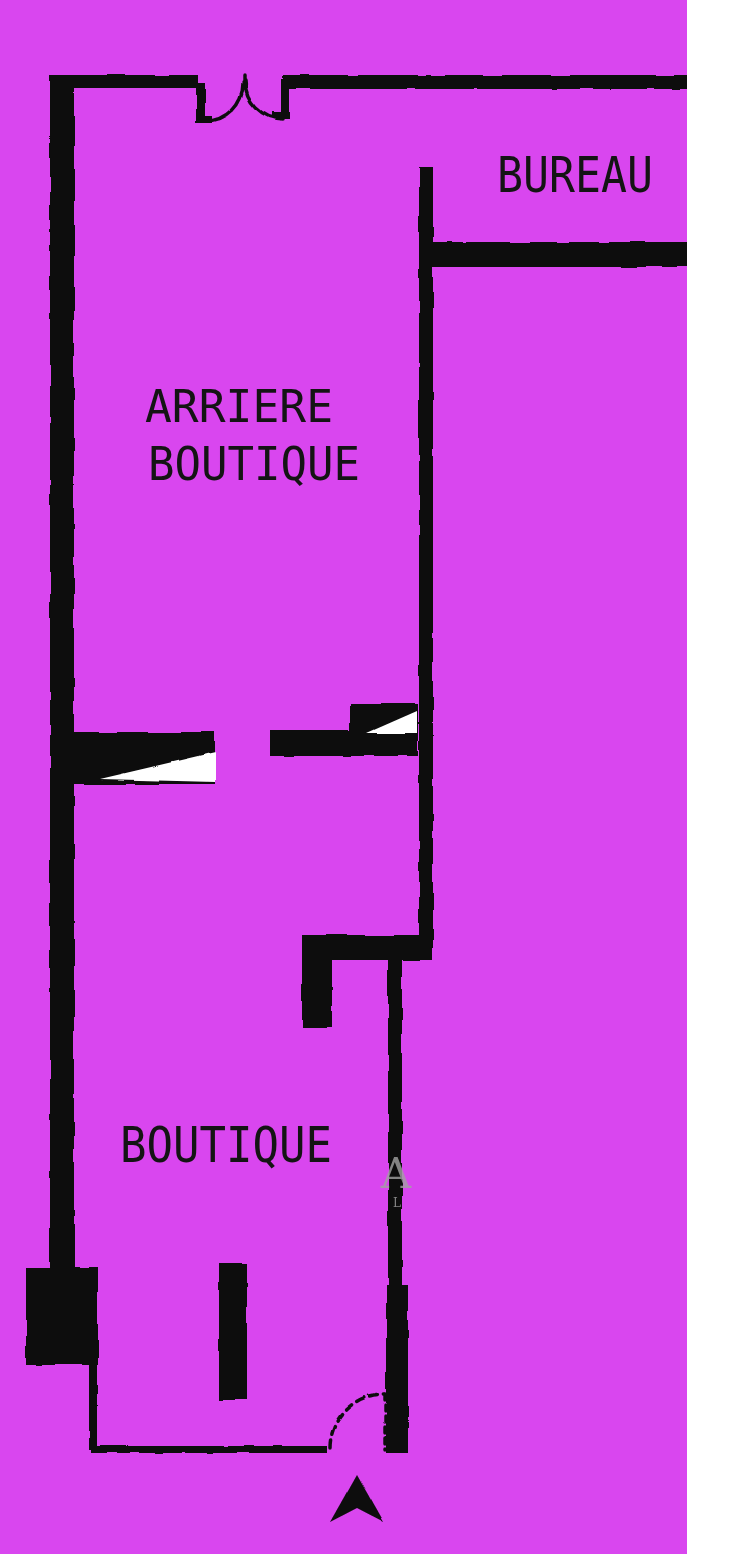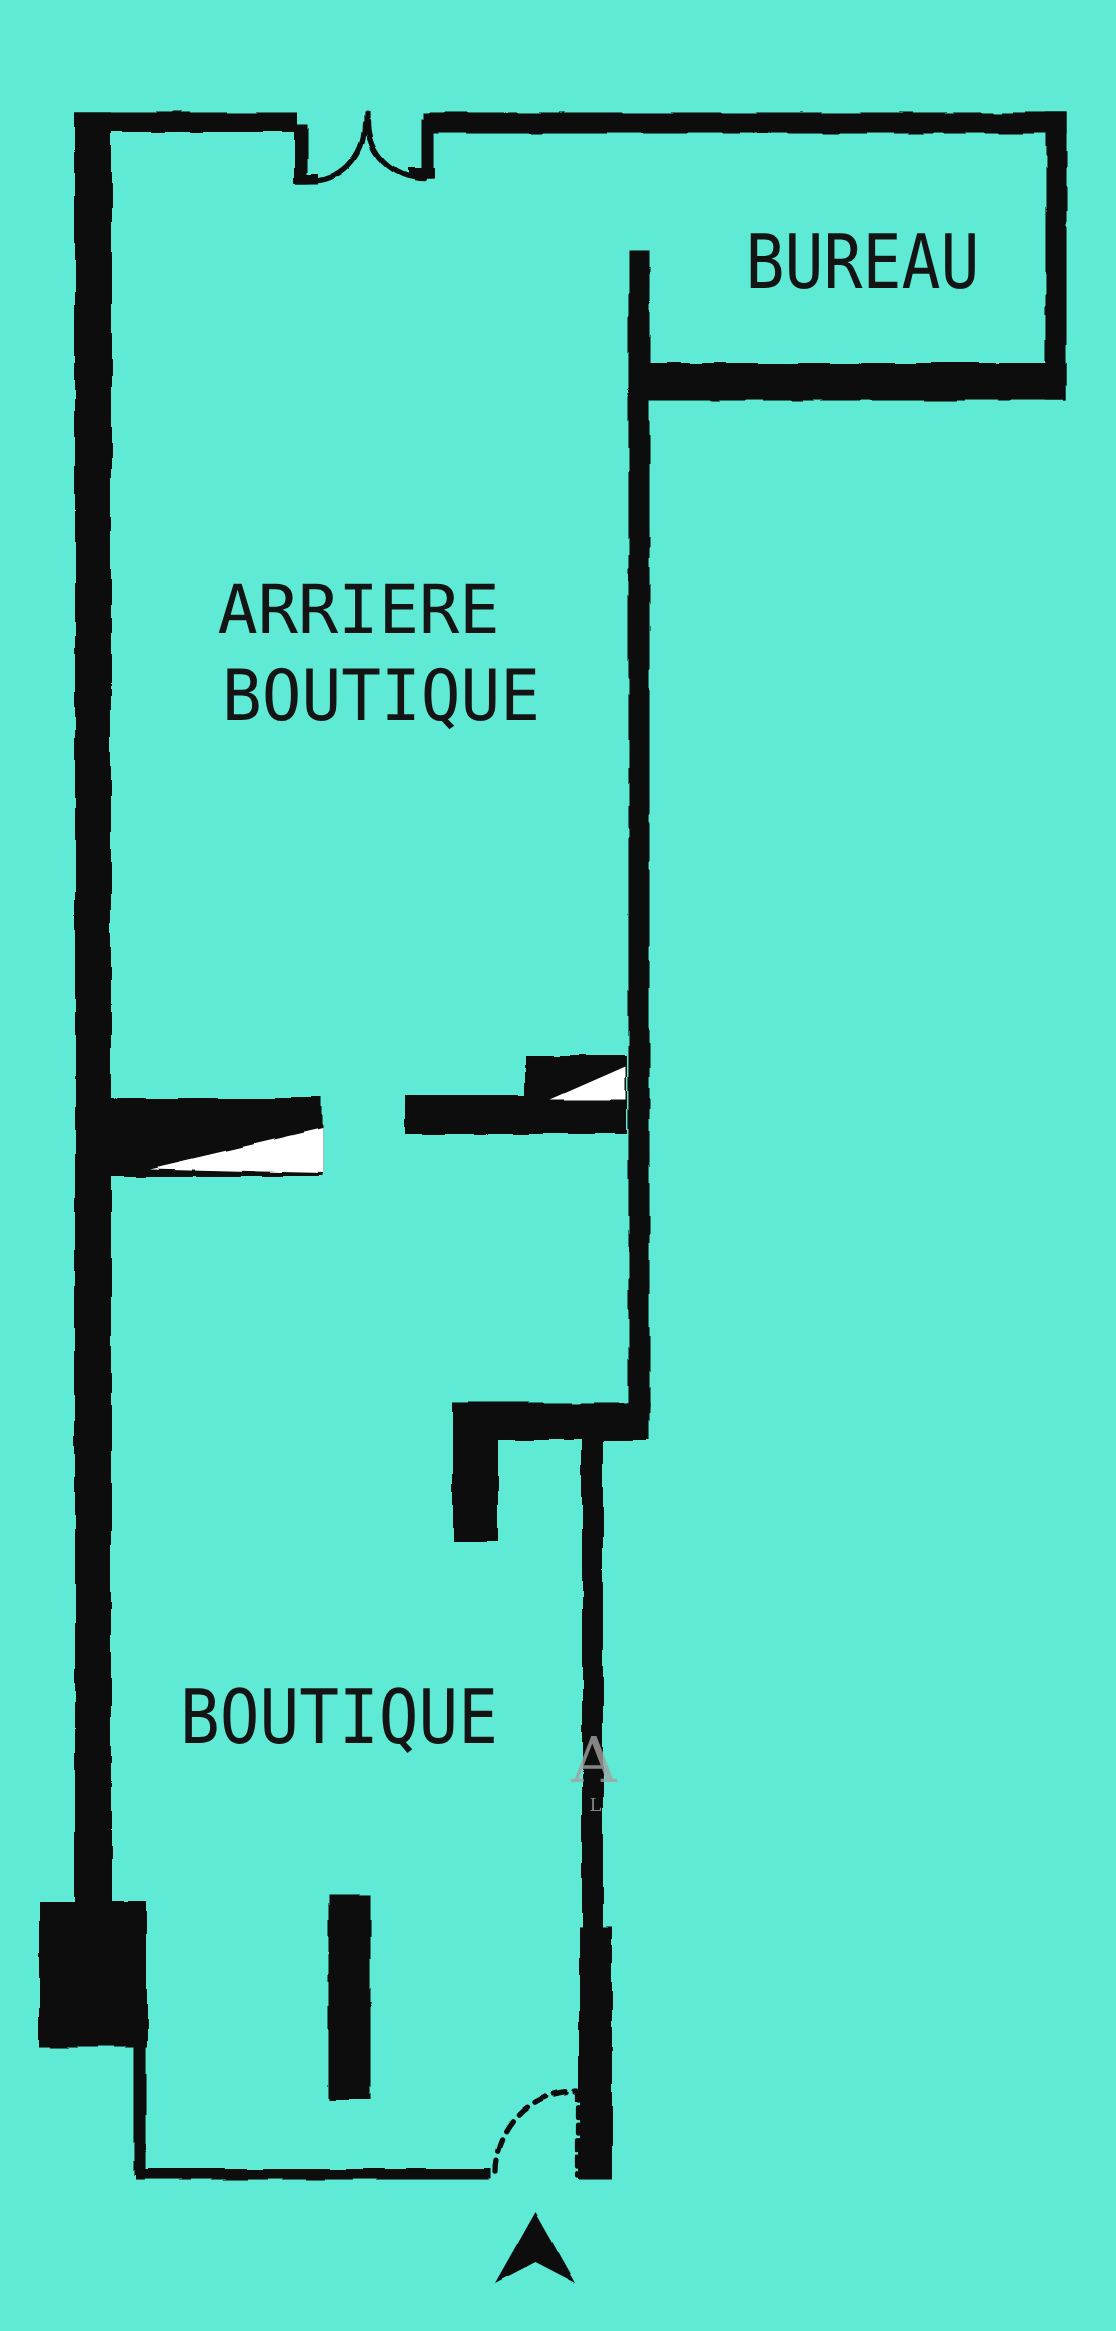--- a/index.html
+++ b/index.html
@@ -1,16 +1,16 @@
 <!DOCTYPE html>
 <html><head>
 <meta charset="utf-8">
 <style>
   html,body{margin:0;padding:0;background:#ffffff;}
-  .stage{position:relative;width:744px;height:1554px;background:#5eead4;overflow:hidden;}
+  .stage{position:relative;width:687px;height:1554px;background:#d946ef;overflow:hidden;}
   .stage svg{display:block;width:744px;height:1554px;}
   .room-label{font-family:"DejaVu Sans Mono","Liberation Mono",monospace;}
   .watermark-text{font-family:"DejaVu Serif","Liberation Serif",serif;opacity:.8;}
 </style>
 </head>
 <body>
 
 <div class="stage">
   <svg viewBox="0 0 744 1554" xmlns="http://www.w3.org/2000/svg">
 

